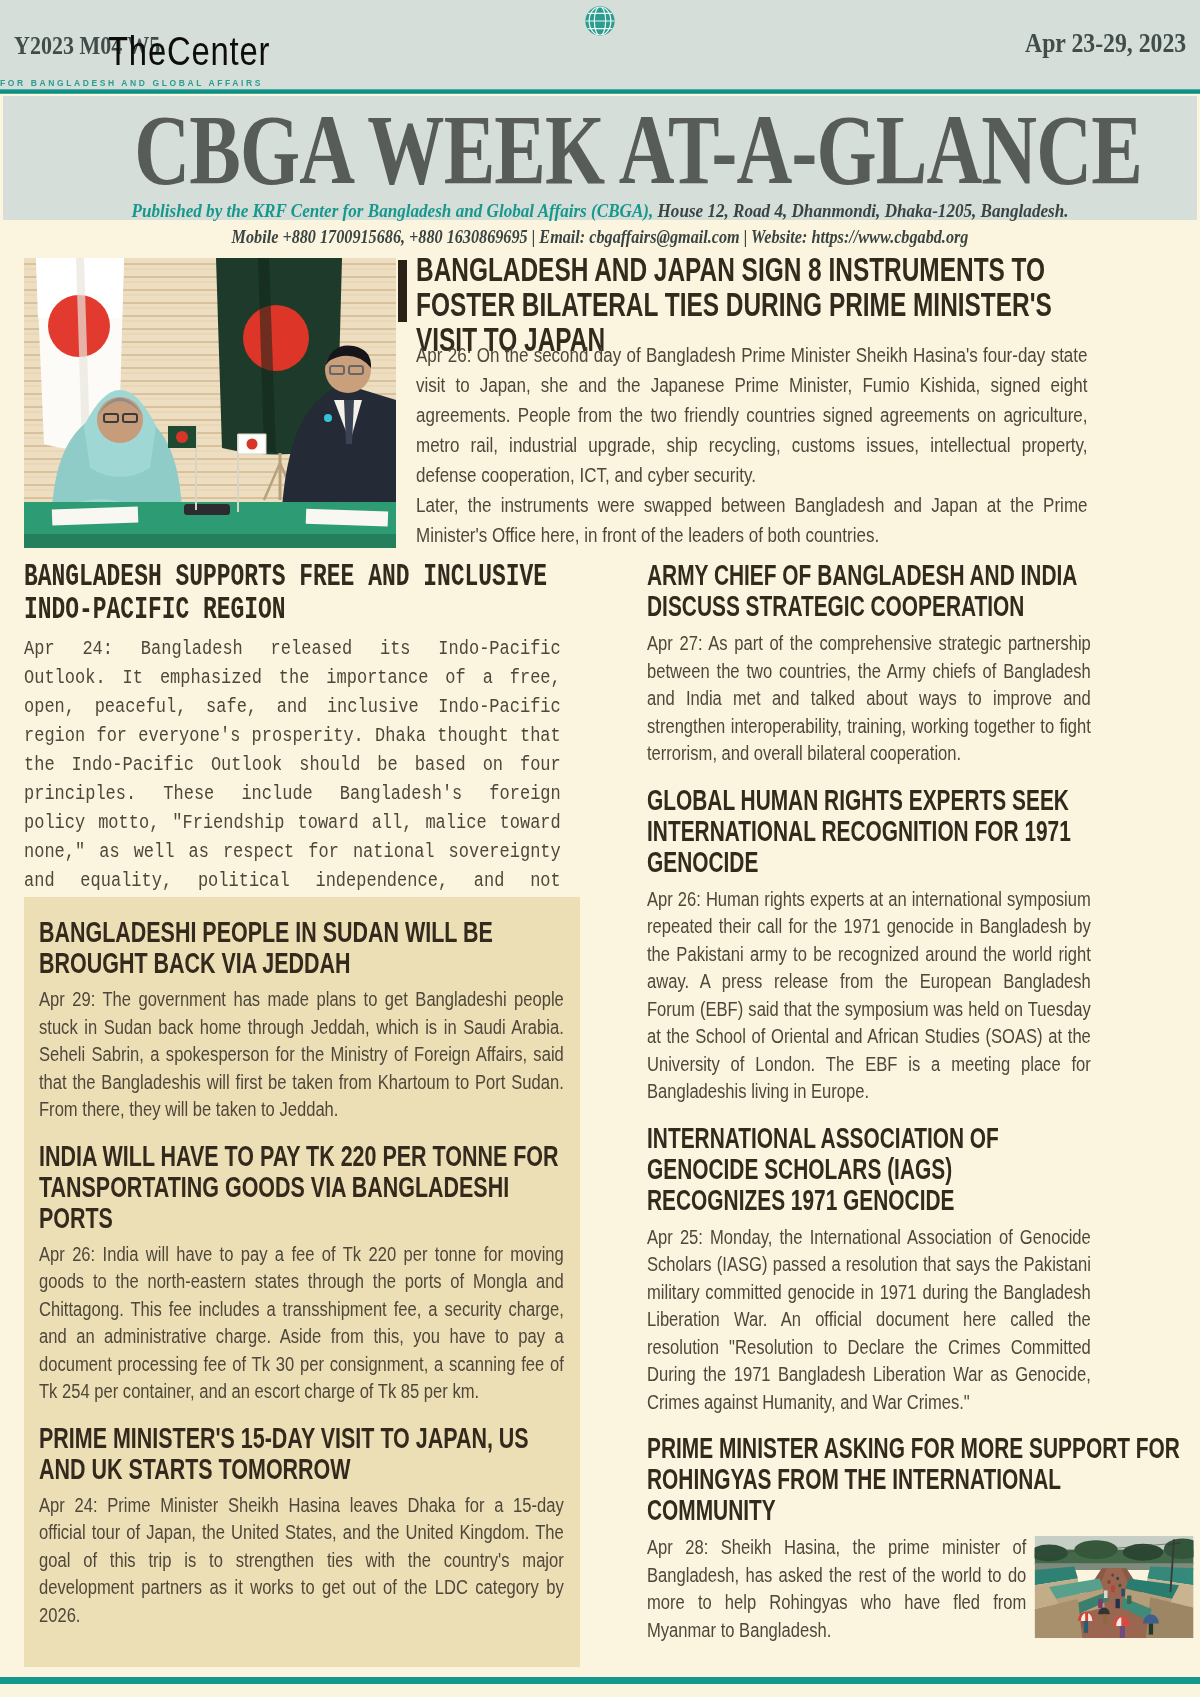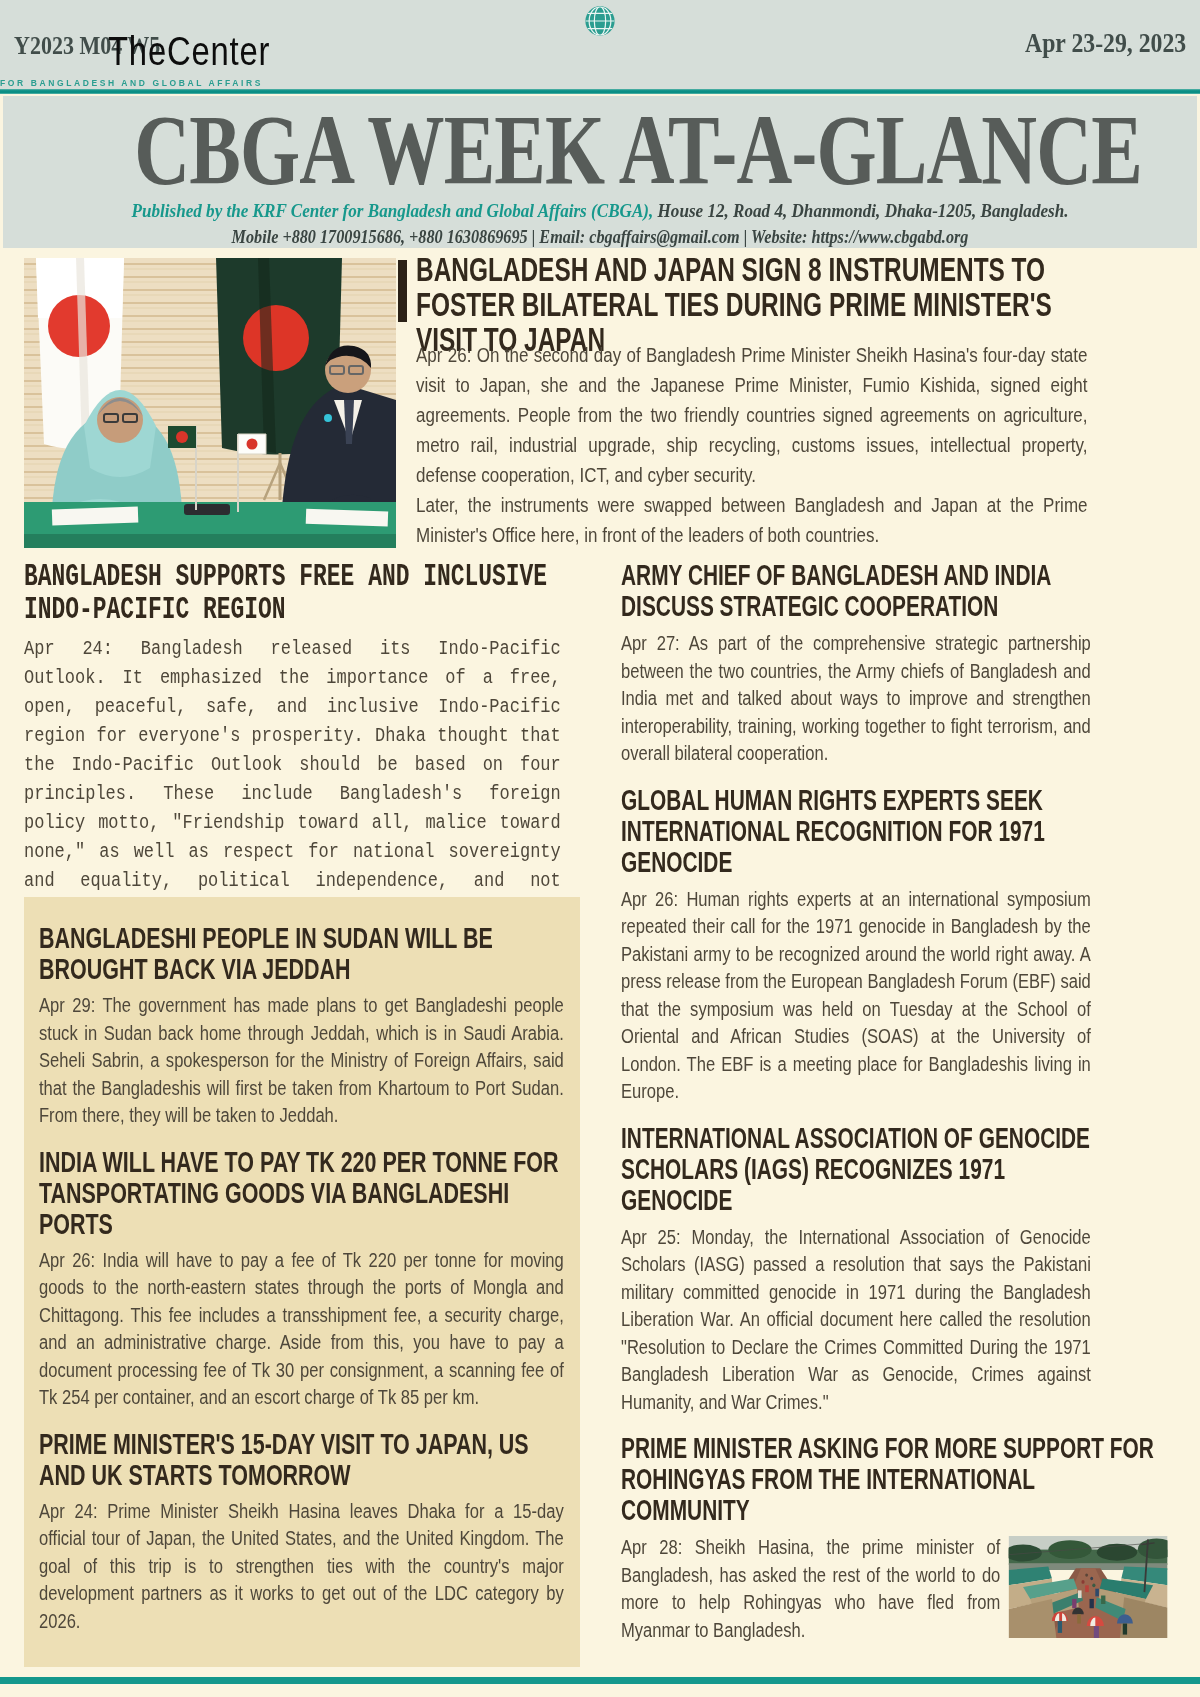--- a/index.html
+++ b/index.html
@@ -20,21 +20,21 @@
   .logo-title { font-family:"Liberation Sans", sans-serif; font-weight:400; font-size:40px;
                 color:#0d0d0d; letter-spacing:1px; transform:scaleX(0.82); transform-origin:50% 0;
                 white-space:nowrap; line-height:1; }
   .logo-tagline { margin-top:7px; font-size:8.5px; font-weight:700; letter-spacing:2.6px;
                   color:#2a9d90; white-space:nowrap; }
 
   
   .teal-rule { position:absolute; left:0; top:89px; width:1200px; height:5px;
                background:linear-gradient(#5cb6ab, #0b8f85 35%, #0b8f85 70%, #5cb6ab); }
   
-  .masthead { position:absolute; left:3px; top:96px; width:1194px; height:152px; background:#d6ded9; }
+  .masthead { position:absolute; left:3px; top:96px; width:1194px; height:124px; background:#d6ded9; }
   .mast-title { margin-top:4px; text-align:center; font-family:"Liberation Serif", serif;
                 font-weight:700; font-size:99px; line-height:1.02; color:#575c59; white-space:nowrap;
                 transform:scaleX(0.78); transform-origin:50% 0; letter-spacing:-1px; }
   .mast-pub { margin-top:-1px; text-align:center; font-family:"Liberation Serif", serif; font-style:italic;
               font-weight:700; font-size:19px; color:#3a4542; white-space:nowrap;
               transform:scaleX(0.9); transform-origin:50% 0; }
   .mast-pub .teal { color:#17988c; }
   .mast-contact { margin-top:5px; text-align:center; font-family:"Liberation Serif", serif; font-style:italic;
                   font-weight:700; font-size:18px; color:#3a4542; white-space:nowrap;
                   transform:scaleX(0.9); transform-origin:50% 0; }
@@ -54,26 +54,26 @@
   .lead-body { position:absolute; left:416px; top:340px; width:672px;
                font-size:20px; line-height:30px; color:#4e473a; text-align:justify;
                width:790px; transform:scaleX(0.85); transform-origin:0 0; }
 
   
   .left-article { position:absolute; left:24px; top:560px; width:537px;font-family:Liberation Mono, monospace; }
   .left-article .hl { margin-bottom:8px; font-size:31px; line-height:33px; }
   .left-article .body-txt { font-size:20px; line-height:29px; }
 
   .tan-box { position:absolute; left:24px; top:897px; width:556px; height:770px;
-             background:#eddfb5; padding:26px 16px 0 15px; overflow:hidden; }
+             background:#eddfb5; padding:20px 16px 0 15px; overflow:hidden; }
   .tan-box .article { margin-bottom:17px; }
   .tan-box .hl { font-size:29px; line-height:31px; margin-bottom:7px; }
 
   .right-col { position:absolute; left:621px; top:560px; width:470px; }
-  .right-col .article { margin-bottom:17px; }
+  .right-col .article { margin-bottom:17px;margin-left:26px; }
   .right-col .hl { font-size:29px; line-height:31px; margin-bottom:8px; width:139%; transform:scaleX(0.72); }
   .right-col .article.wide { width:547px; }
   .article.wide .body-txt { width:117.6%; }
   .article.wide .photo-wrap { float:right; width:187px; height:102px; margin:2px 0 4px 10px; }
   
   .article.wide .photo-wrap svg { width:100%; height:100%; }
 
   
   .bottombar { position:absolute; left:0; top:1677px; width:1200px; height:7px; background:#14988c; }
 

